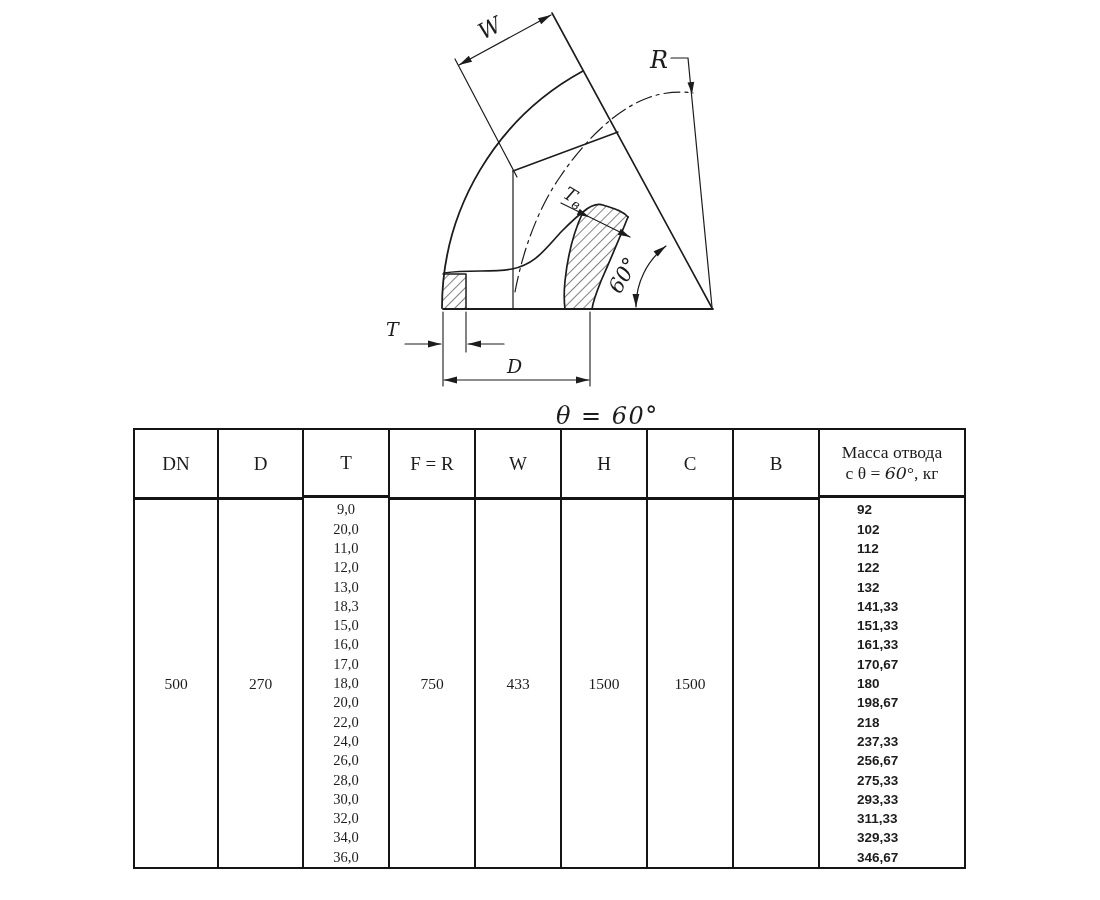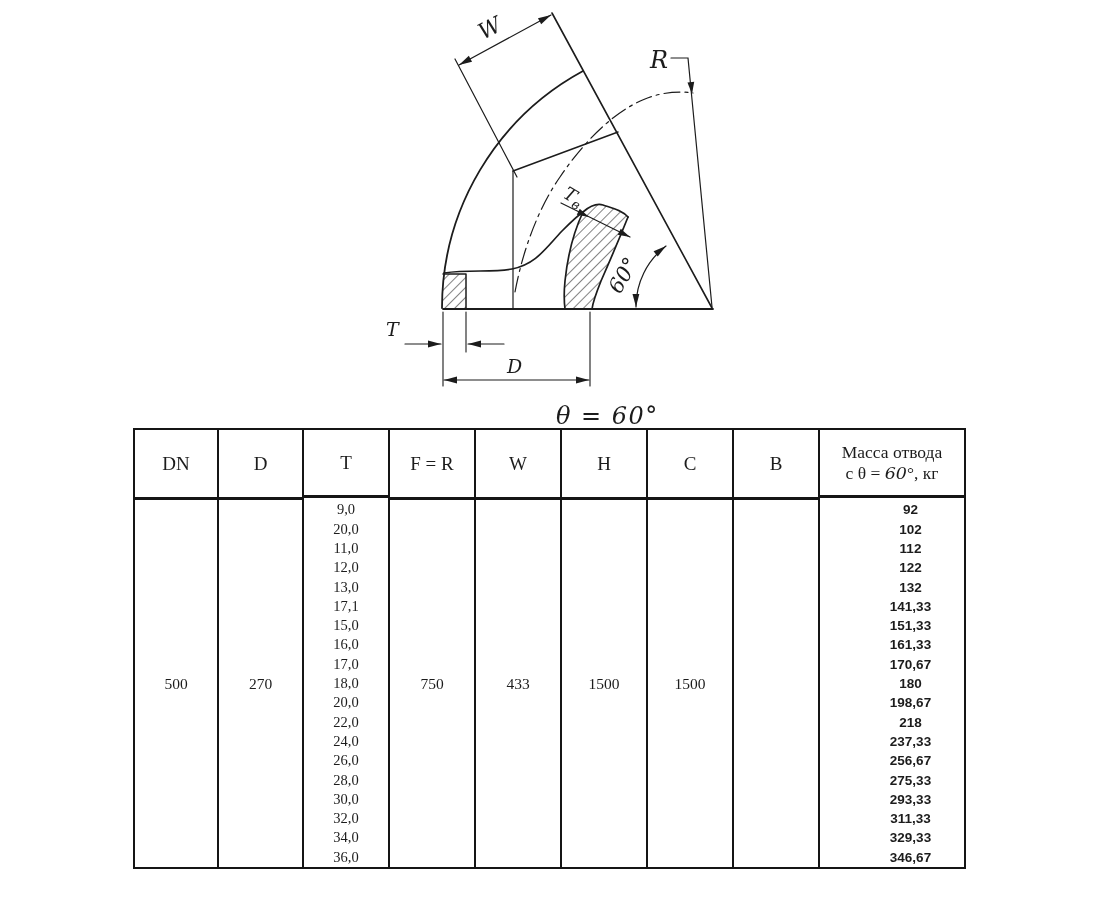--- a/index.html
+++ b/index.html
@@ -12,21 +12,21 @@
               border:2px solid #151515;box-sizing:border-box;display:flex;background:#fff;}
   .col{box-sizing:border-box;border-right:2px solid #151515;display:flex;flex-direction:column;}
   .col:last-child{border-right:none;}
   .th{height:70px;box-sizing:border-box;border-bottom:3px solid #151515;
       display:flex;flex-direction:column;align-items:center;justify-content:center;
       font-size:19px;text-align:center;line-height:22px;}
   .th .mass-line{font-size:17.5px;line-height:21px;white-space:nowrap;}
   .mass-it{font-family:"DejaVu Serif",serif;font-style:italic;}
   .td{flex:1;display:flex;align-items:center;justify-content:center;font-size:15.5px;}
   .td.list{flex-direction:column;justify-content:flex-start;align-items:center;padding-top:2px;box-sizing:border-box;}
-  .td.list.mass{align-items:center;padding-left:37px;}
+  .td.list.mass{align-items:flex-start;padding-left:37px;}
   .tval{line-height:19.3px;font-size:14.5px;}
   .mval{line-height:19.3px;font-size:13.5px;font-family:"Liberation Sans",sans-serif;font-weight:700;}
 </style>
 </head>
 <body>
 
 <div id="canvas">
 
   <svg id="drawing" width="1100" height="450" viewBox="0 0 1100 450">
     <defs>
@@ -112,21 +112,21 @@
 
     <div class="col" style="width:86px">
       <div class="th">T</div>
       <div class="td list">
 
       <div class="tval">9,0</div>
           <div class="tval">20,0</div>
           <div class="tval">11,0</div>
           <div class="tval">12,0</div>
           <div class="tval">13,0</div>
-          <div class="tval">17,1</div>
+          <div class="tval">18,3</div>
           <div class="tval">15,0</div>
           <div class="tval">16,0</div>
           <div class="tval">17,0</div>
           <div class="tval">18,0</div>
           <div class="tval">20,0</div>
           <div class="tval">22,0</div>
           <div class="tval">24,0</div>
           <div class="tval">26,0</div>
           <div class="tval">28,0</div>
           <div class="tval">30,0</div>

